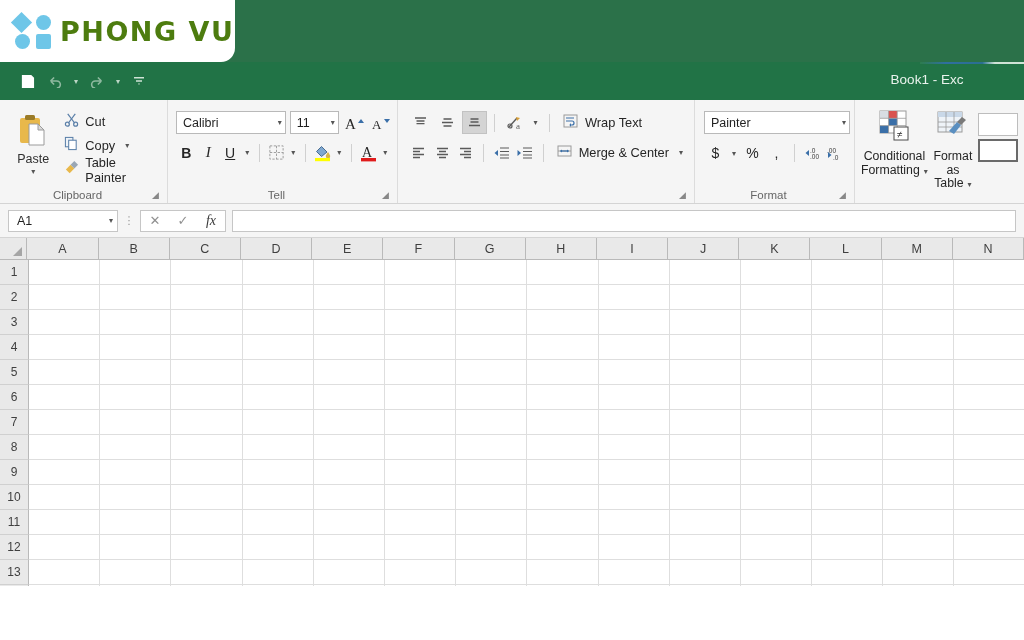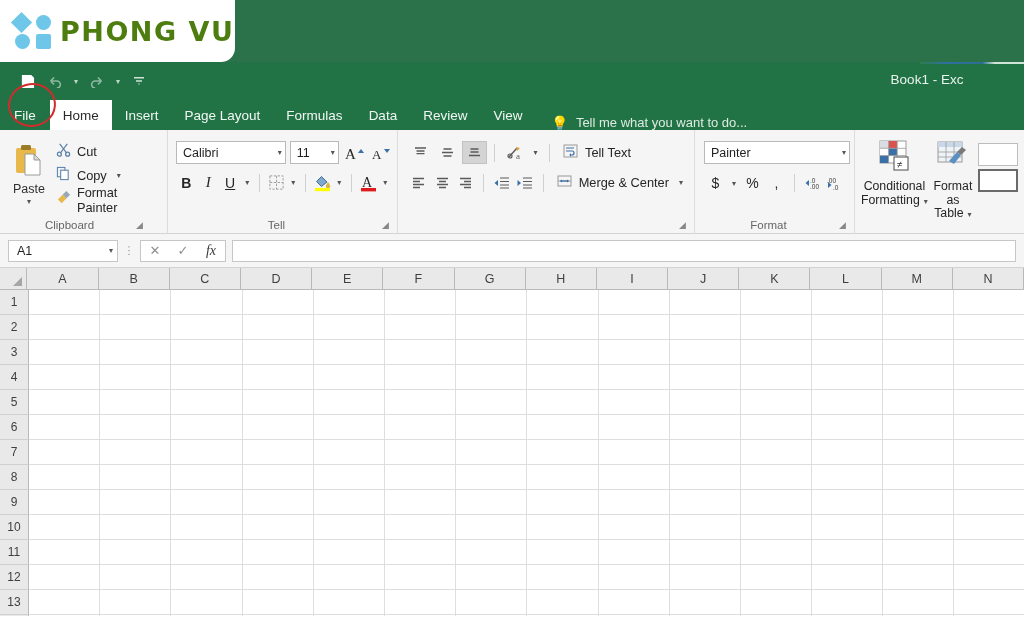--- a/index.html
+++ b/index.html
@@ -103,21 +103,21 @@
     padding-top: 4px;
   }
   .paste-label { font-size: 12.5px; color: #303030; margin-top: 1px; }
   .paste-caret { font-size: 8px; color: #555; margin-top: 1px; }
   .clip-items { display: flex; flex-direction: column; gap: 3px; padding-top: 6px; }
   .clip-item { display: flex; align-items: center; gap: 6px; height: 21px; padding: 0 4px; }
   .clip-item .lbl { font-size: 12.8px; color: #262626; }
   .mini-caret { font-size: 8px; color: #555; margin-left: 4px; }
 
   
-  .g-font { width: 230px; margin-left: 16px; }
+  .g-font { width: 230px; }
   .font-row1 { display: flex; align-items: center; gap: 4px; padding: 6px 0 0 2px; }
   .combo {
     background: #fff; border: 1px solid #b9b9b9; height: 23px;
     display: flex; align-items: center; padding: 0 3px 0 6px;
     font-size: 12.5px; color: #1f1f1f;
   }
   .combo .val { flex: 1; white-space: nowrap; overflow: hidden; }
   .combo .cv { color: #555; font-size: 8px; padding-left: 6px; }
   .fontname { width: 118px; }
   .fontsize { width: 52px; }
@@ -246,35 +246,20 @@
         <span class="qat-btn">
           <svg width="14" height="12" viewBox="0 0 14 12">
               <path fill="#cfe3d6" d="M2 2h10v1.6H2z M4 5.2h6v1.6H4z M6 8.4l1 1.6 1-1.6z"></path>
             </svg>
         </span>
       </div>
       <div class="title-text">Book1 - Exc</div>
       <div class="title-rule"></div>
     </div>
 
-    <div class="tabs">
-      <div class="tab file">File</div>
-      <div class="tab active">Home</div>
-      <div class="tab">Insert</div>
-      <div class="tab">Page Layout</div>
-      <div class="tab">Formulas</div>
-      <div class="tab">Data</div>
-      <div class="tab">Review</div>
-      <div class="tab">View</div>
-      <div class="tellme">
-        <span class="bulb">💡</span>
-        <span>Tell me what you want to do...</span>
-      </div>
-      <div class="file-circle"></div>
-    </div>
 
     <div class="ribbon">
 
       <div class="group g-clipboard">
         <div class="grow">
           <div class="paste-col">
             <span>
               <svg width="34" height="34" viewBox="0 0 34 34">
                 <rect x="4" y="5" width="20" height="25" rx="2" fill="#e8b84b"></rect>
                 <rect x="9" y="2" width="10" height="5" rx="1.5" fill="#9a7b28"></rect>
@@ -309,21 +294,21 @@
               <span class="lbl">Copy</span>
               <span class="mini-caret">▾</span>
             </div>
             <div class="clip-item">
               <span>
                 <svg width="15" height="15" viewBox="0 0 16 16">
                   <path d="M2 10 L7 5 l4 4 l-5 5 z" fill="#e8b84b"></path>
                   <path d="M7 5 L11 1 l4 4 l-4 4 z" fill="#9aa7b5"></path>
                 </svg>
               </span>
-              <span class="lbl">Format Painter</span>
+              <span class="lbl">Table Painter</span>
             </div>
           </div>
         </div>
         <div class="group-label">Clipboard</div>
         <div class="group-launcher">◢</div>
       </div>
 
       <div class="group g-font">
         <div class="font-row1">
           <div class="combo fontname">
@@ -419,21 +404,21 @@
           <div class="al-btn" style="width:13px;color:#555;font-size:8px;">▾</div>
           <span class="sep-v"></span>
           <div class="wide-btn">
             <span>
               <svg width="17" height="16" viewBox="0 0 17 16">
                 <rect x="2" y="2" width="13" height="12" fill="none" stroke="#9a9a9a" stroke-width="1"></rect>
                 <path d="M4 5 H12 M4 8 H10 a2 2 0 0 1 0 4 H8" fill="none" stroke="#3a6fa8" stroke-width="1.2"></path>
                 <path d="M9 10 l-1.6 2 l1.6 2z" fill="#3a6fa8"></path>
               </svg>
             </span>
-            <span class="lbl">Tell Text</span>
+            <span class="lbl">Wrap Text</span>
           </div>
         </div>
         <div class="al-row r2">
           <div class="al-btn">
             <svg width="17" height="16" viewBox="0 0 17 16">
                 <g stroke="#5a5a5a" stroke-width="1.3">
               <path d="M3 3.5 H14 M3 6.5 H10 M3 9.5 H14 M3 12.5 H10"></path>
                 </g>
               </svg>
           </div>

